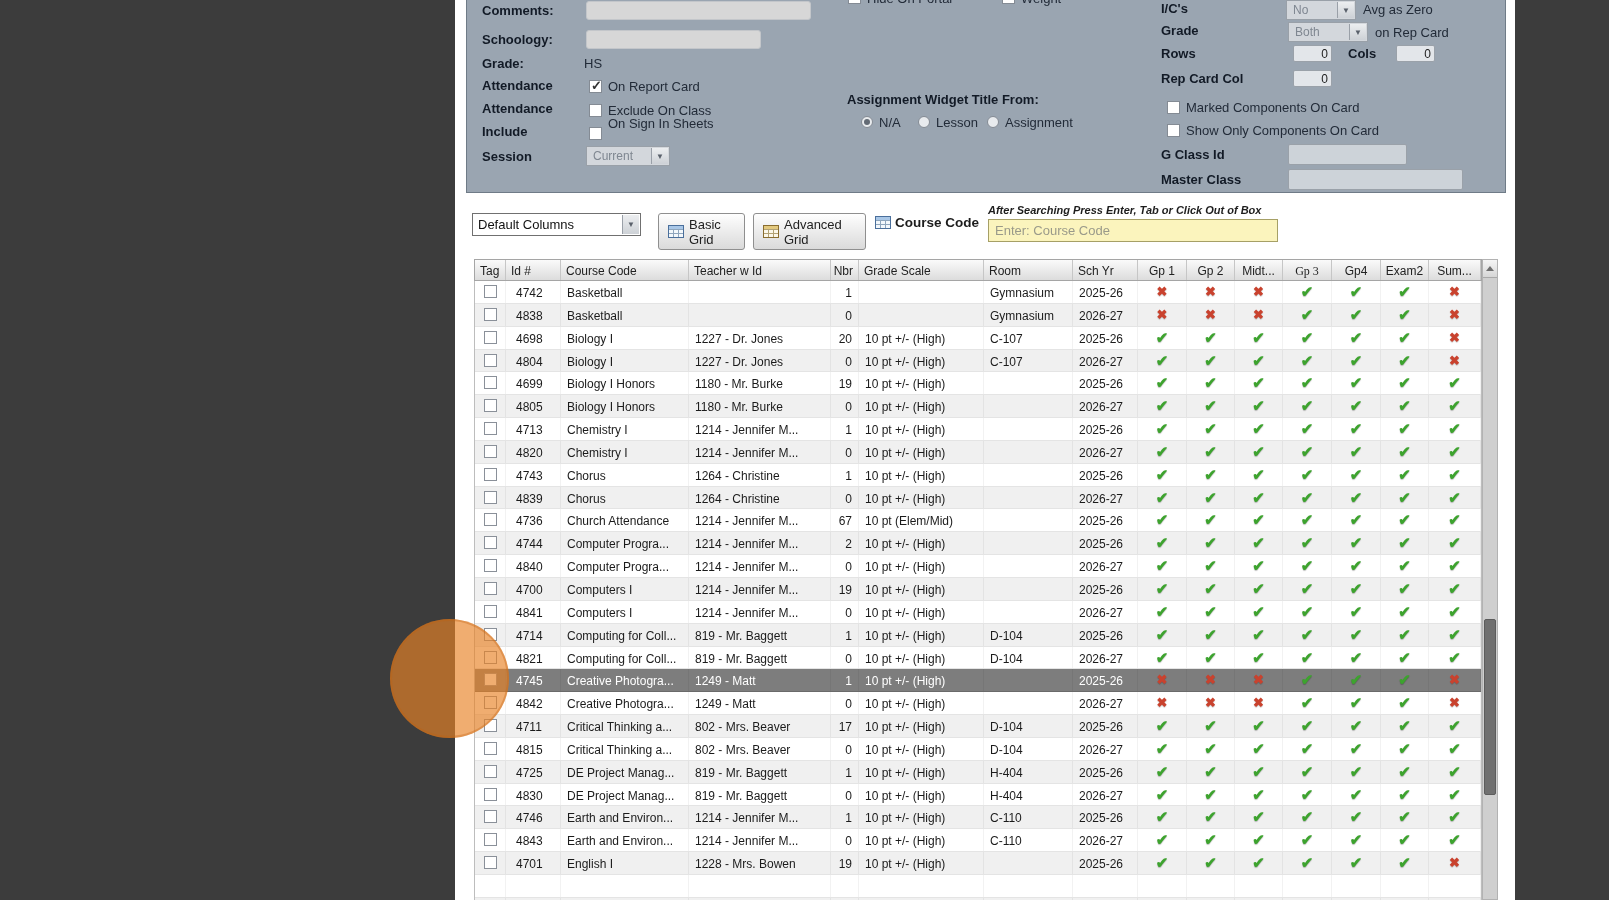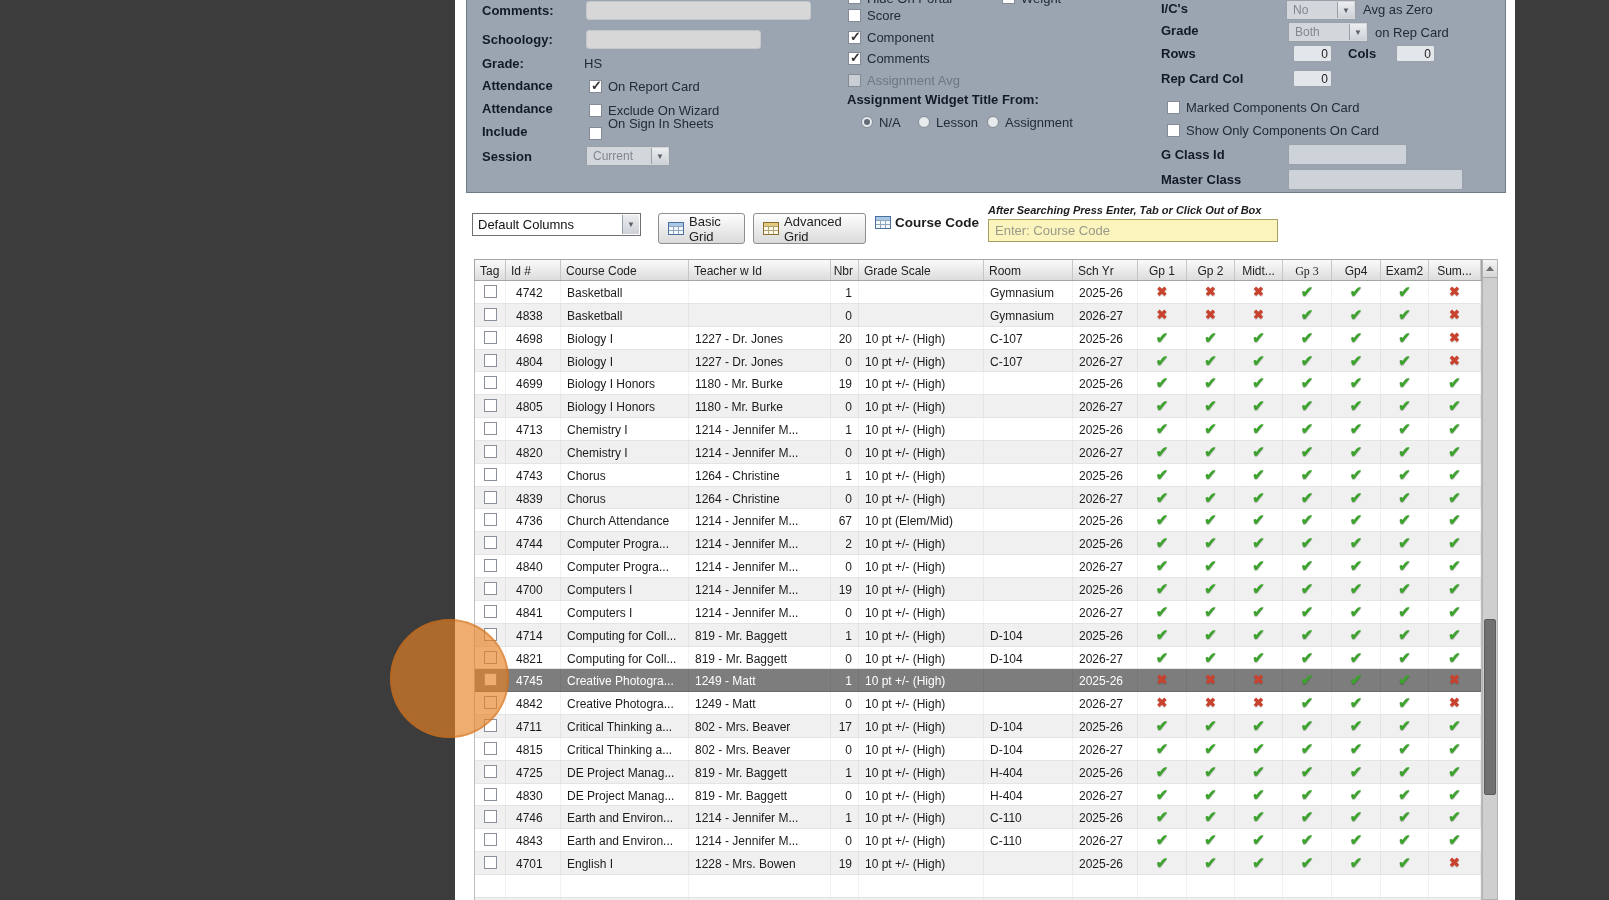--- a/index.html
+++ b/index.html
@@ -33,21 +33,21 @@
   .cbi.disabled{background:#c9ced4;}
   .pcrow{height:21.5px;display:flex;align-items:center;gap:6px;}
   .clab{font-size:13px;color:#222b38;white-space:nowrap;}
   .clab.dim{color:#6d7784;}
   .rb{position:absolute;width:12px;height:12px;border-radius:50%;background:#e8ebee;border:1px solid #848b94;box-sizing:border-box;}
   .rb.selected::after{content:"";position:absolute;left:2px;top:2px;width:6px;height:6px;border-radius:50%;background:#636b75;}
 
   
   .tb-select{position:absolute;left:17px;top:213px;width:169px;height:23px;background:#fff;border:1px solid #707070;
              box-sizing:border-box;font-size:13px;color:#111;padding:3px 20px 0 5px;}
-  .btn{position:absolute;top:213px;height:31px;background:linear-gradient(#fefefe,#dadada);border:1px solid #8f8f8f;
+  .btn{position:absolute;top:213px;height:37px;background:linear-gradient(#fefefe,#dadada);border:1px solid #8f8f8f;
        border-radius:3px;font-size:13px;color:#222;display:flex;align-items:center;gap:5px;padding:0 9px;box-sizing:border-box;}
   .grid-ico{width:16px;height:13px;box-sizing:border-box;border:1px solid #4a6f9b;background-color:#f3f8fc;flex:none;
     background-image:linear-gradient(to bottom,#a9c7e7 0,#a9c7e7 3px,rgba(0,0,0,0) 3px),
       repeating-linear-gradient(to right,rgba(0,0,0,0) 0 4px,#8fa6bd 4px 5px),
       repeating-linear-gradient(to bottom,rgba(0,0,0,0) 0 3px,#8fa6bd 3px 4px);}
   .grid-ico.gold{border-color:#8a6d2f;background-color:#fcf8ea;
     background-image:linear-gradient(to bottom,#e3c97e 0,#e3c97e 3px,rgba(0,0,0,0) 3px),
       repeating-linear-gradient(to right,rgba(0,0,0,0) 0 4px,#b3a274 4px 5px),
       repeating-linear-gradient(to bottom,rgba(0,0,0,0) 0 3px,#b3a274 3px 4px);}
   .cc-label{position:absolute;left:420px;top:215px;display:flex;align-items:center;gap:4px;
@@ -116,50 +116,32 @@
       <input class="pinput" style="left: 119px; top: 30px; width: 175px;">
       <span class="plabel" style="left:15px;top:56px">Grade:</span>
       <span class="ptext" style="left:117px;top:56px">HS</span>
 
       <span class="plabel" style="left:15px;top:78px">Attendance</span>
       <span class="cb checked" style="left:122px;top:80px"></span>
       <span class="ptext" style="left:141px;top:79px">On Report Card</span>
 
       <span class="plabel" style="left:15px;top:101px">Attendance</span>
       <span class="cb" style="left:122px;top:104px"></span>
-      <span class="ptext" style="left:141px;top:103px">Exclude On Wizard</span>
+      <span class="ptext" style="left:141px;top:103px">Exclude On Class</span>
 
       <span class="plabel" style="left:15px;top:124px">Include</span>
       <span class="cb" style="left:122px;top:127px"></span>
       <span class="ptext" style="left:141px;top:116px">On Sign In Sheets</span>
 
       <span class="plabel" style="left:15px;top:149px">Session</span>
       <div class="psel" style="left:119px;top:146px;width:84px">
         <span>Current</span>
         <span class="dd-arrow">▼</span>
       </div>
 
-      <div style="position:absolute;left:381px;top:5px" id="mid-checks">
-          <div class="pcrow">
-            <span class="cbi"></span>
-            <span class="clab">Score</span>
-          </div>
-          <div class="pcrow">
-            <span class="cbi checked"></span>
-            <span class="clab">Component</span>
-          </div>
-          <div class="pcrow">
-            <span class="cbi checked"></span>
-            <span class="clab">Comments</span>
-          </div>
-          <div class="pcrow">
-            <span class="cbi disabled"></span>
-            <span class="clab dim">Assignment Avg</span>
-          </div>
-        </div>
 
       <span class="plabel" style="left:380px;top:92px">Assignment Widget Title From:</span>
       <div id="radio-group">
           <span class="rb selected" style="left: 394px; top: 116px;"></span>
           <span class="ptext" style="left: 412px; top: 115px;">N/A</span>
           <span class="rb" style="left: 451px; top: 116px;"></span>
           <span class="ptext" style="left: 469px; top: 115px;">Lesson</span>
           <span class="rb" style="left: 520px; top: 116px;"></span>
           <span class="ptext" style="left: 538px; top: 115px;">Assignment</span>
         </div>

